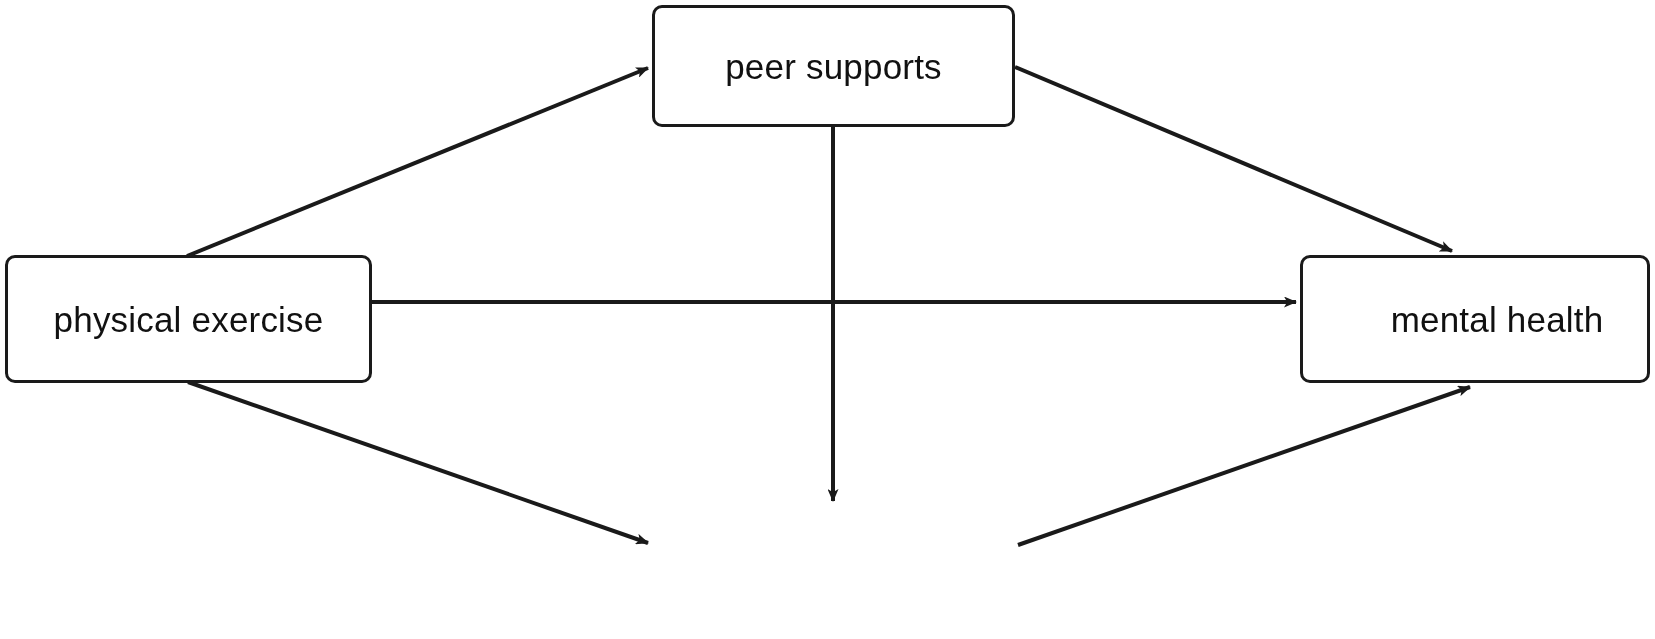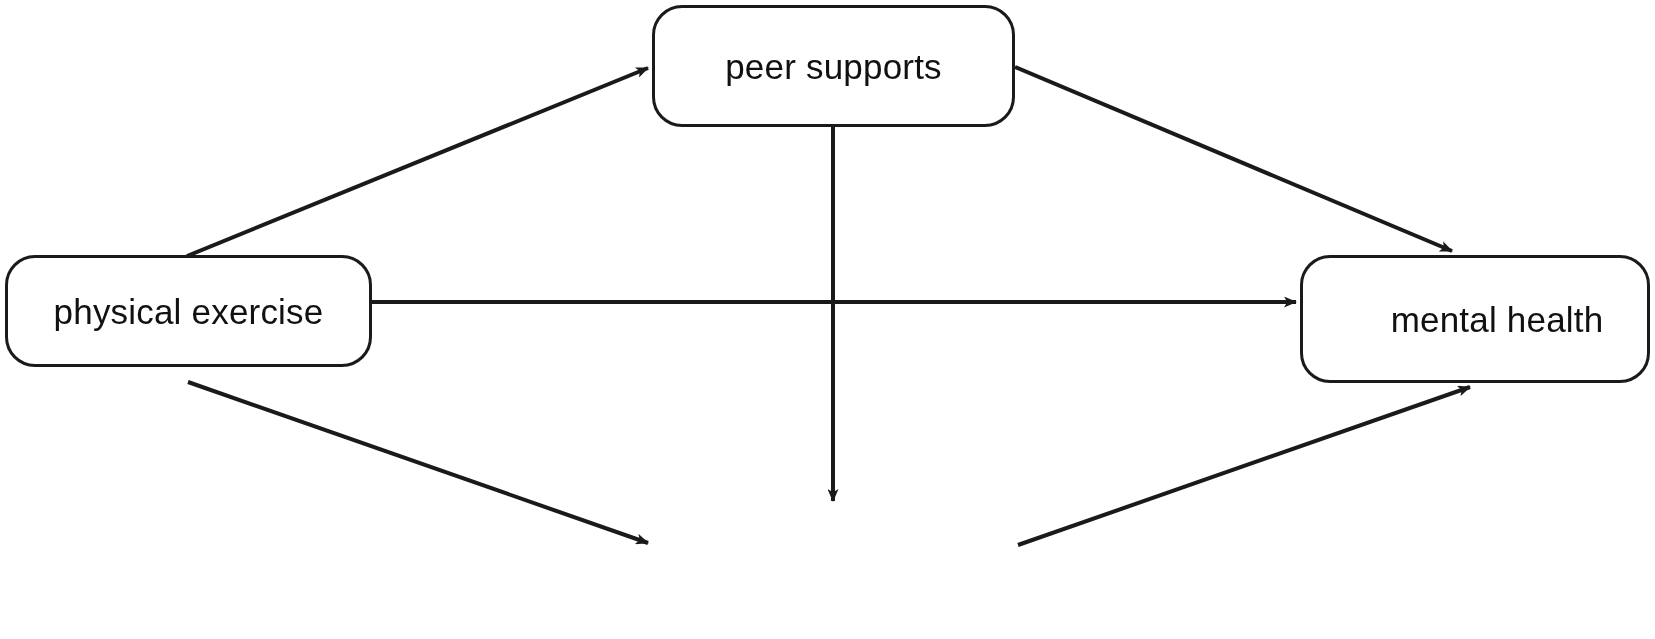--- a/index.html
+++ b/index.html
@@ -21,37 +21,37 @@
     position: absolute;
     left: 0;
     top: 0;
     width: 1655px;
     height: 639px;
   }
   .node-box {
     position: absolute;
     box-sizing: border-box;
     border: 3px solid #1a1a1a;
-    border-radius: 30px;
+    border-radius: 10px;
     background: #ffffff;
     display: flex;
     align-items: center;
     justify-content: center;
     z-index: 2;
   }
   .node-label {
     font-family: "Liberation Sans", sans-serif;
     font-size: 35px;
     font-weight: 400;
     color: #111111;
     letter-spacing: 0.2px;
     white-space: nowrap;
     line-height: 1;
   }
-  #node-physical-exercise { left: 5px;    top: 255px; width: 367px; height: 112px; }
+  #node-physical-exercise { left: 5px;    top: 255px; width: 367px; height: 128px; }
   #node-peer-supports     { left: 652px;  top: 5px;   width: 363px; height: 122px; }
   #node-professional-identity { left: 652px; top: 505px; width: 366px; height: 128px; }
   #node-mental-health     { left: 1300px; top: 255px; width: 350px; height: 128px; padding-left: 44px; }
 </style>
 </head>
 <body>
 
 <div id="diagram-root">
 
   <svg id="diagram-svg" viewBox="0 0 1655 639">

